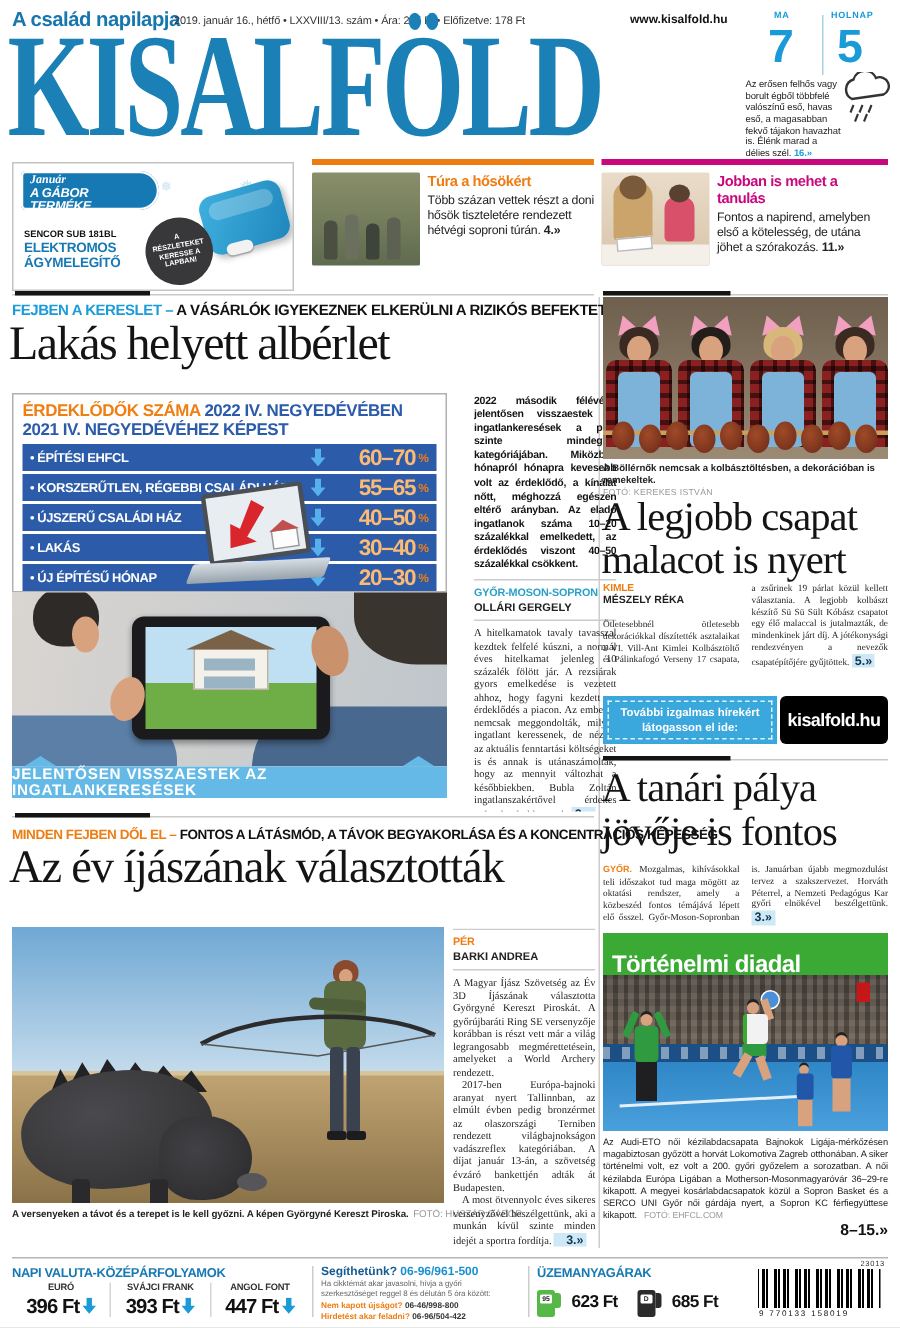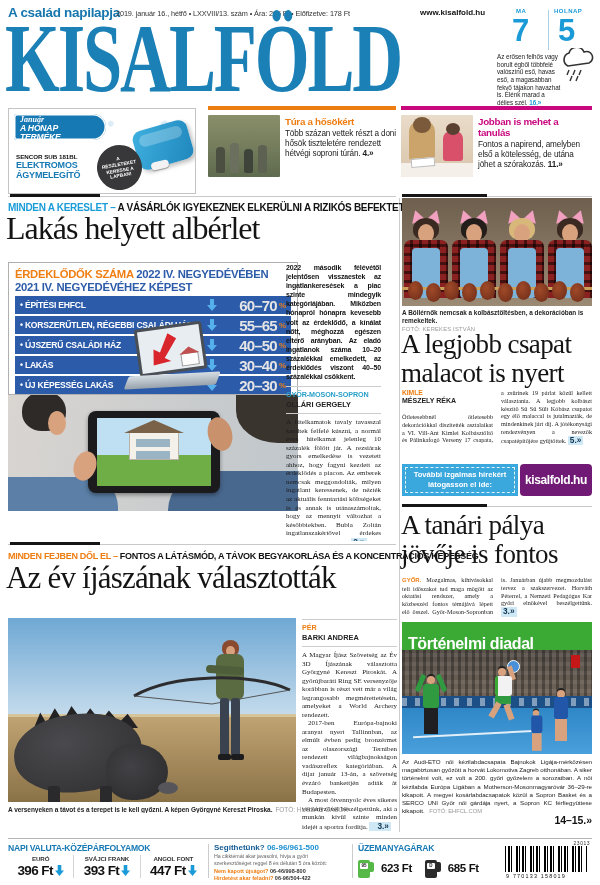--- a/index.html
+++ b/index.html
@@ -81,21 +81,21 @@
   
   .info{position:absolute;left:8px;top:262px;width:290px;height:133px;background:#fff;border:1px solid #b0b0b0;
         box-sizing:border-box;padding:5px 6px;overflow:hidden;}
   .info-title{font-size:11.3px;font-weight:800;letter-spacing:-.3px;line-height:1.12;}
   .it-o{color:#f07f13;} .it-b{color:#2b5ba9;}
   .irows{margin-top:3px;}
   .irow{height:18px;margin-bottom:2px;background:#2b5ba9;display:flex;align-items:center;color:#fff;padding:0 5px;}
   .irow .lbl{font-size:8.6px;font-weight:800;letter-spacing:-.25px;white-space:nowrap;}
   .irow .lbl:before{content:"• ";}
   .ival{margin-left:auto;display:flex;align-items:center;gap:2px;}
-  .ival .num{font-size:15px;font-weight:800;color:#e5e5e5;letter-spacing:-.8px;margin-left:20px;}
+  .ival .num{font-size:15px;font-weight:800;color:#fdba74;letter-spacing:-.8px;margin-left:20px;}
   .ival .pct{font-size:8px;font-weight:800;color:#f07f13;}
   .laptop{position:absolute;left:116px;top:62px;width:92px;height:64px;transform:rotate(-3deg);}
   .lt-scr{position:absolute;left:12px;top:0;width:62px;height:42px;background:#e8edf2;border:3px solid #4a4f55;border-radius:3px;transform:rotate(-5deg);}
   .lt-arrow{position:absolute;left:8px;top:3px;}
   .lt-house{position:absolute;right:4px;bottom:2px;width:16px;height:11px;background:#fdfdfd;border:1px solid #999;}
   .lt-house:before{content:"";position:absolute;left:-2px;top:-7px;border-left:10px solid transparent;border-right:10px solid transparent;border-bottom:7px solid #c05050;}
   .lt-kbd{position:absolute;left:0;bottom:2px;width:92px;height:13px;background:linear-gradient(#d6dde4,#98a2ab);transform:skewX(-24deg);border-radius:2px;}
 
   
   .photo-main{position:absolute;left:8px;top:395px;width:290px;height:116px;overflow:hidden;background:linear-gradient(100deg,#d9d5d1,#bfc6cb);}
@@ -110,21 +110,21 @@
   .pm-hou:before{content:"";position:absolute;left:-6px;top:-13px;border-left:30px solid transparent;border-right:30px solid transparent;border-bottom:13px solid #7a6248;}
   .pm-hou:after{content:"";position:absolute;left:6px;top:6px;width:34px;height:8px;background:#9ab4c4;box-shadow:0 12px 0 #9ab4c4;}
   .pm-hand-l{position:absolute;left:66px;top:56px;width:22px;height:30px;background:#d9a27e;border-radius:50%;transform:rotate(20deg);}
   .pm-hand-r{position:absolute;left:200px;top:22px;width:24px;height:34px;background:#c9916c;border-radius:50%;transform:rotate(-15deg);}
   .capbar{position:absolute;left:8px;top:511px;width:290px;height:21px;background:#64b9e6;display:flex;align-items:center;justify-content:center;}
   .capbar:before,.capbar:after{content:"";position:absolute;top:-7px;border-left:11px solid transparent;border-right:11px solid transparent;border-bottom:7px solid #64b9e6;}
   .capbar:before{left:8px;} .capbar:after{right:8px;}
   .capbar span{color:#fff;font-weight:800;font-size:10.2px;letter-spacing:.5px;}
 
   
-  .col1{position:absolute;left:286px;top:263px;width:95px;height:278px;overflow:hidden;}
+  .col1{position:absolute;left:316px;top:263px;width:95px;height:278px;overflow:hidden;}
   .col2{position:absolute;left:302px;top:619px;width:95px;height:214px;overflow:hidden;}
   .lead{font-size:7px;font-weight:700;line-height:1.3;text-align:justify;letter-spacing:-.15px;color:#111;}
   .byline{margin:5px 0 4px;border-top:1px solid #ccc;border-bottom:1px solid #ccc;padding:3px 0 4px;}
   .region{display:block;font-size:7.2px;font-weight:800;letter-spacing:-.1px;}
   .r-blue{color:#2aa0c8;} .r-orange{color:#ee7d11;}
   .author{display:block;font-size:7.4px;font-weight:700;color:#222;margin-top:1px;}
   .bodytx{font-family:"Liberation Serif",serif;font-size:7px;line-height:1.22;text-align:justify;color:#1c1c1c;}
   .para{display:block;}
   .ind{text-indent:6px;}
   .pageref{display:inline-block;background:#cfe8f6;color:#0f3550;font-weight:800;font-size:8.3px;
@@ -179,21 +179,21 @@
              column-count:2;column-gap:8px;}
   .byline3{margin-bottom:9px;}
   .byline3 .region{font-size:6.8px;}
   .byline3 .author{font-size:7px;}
   .smalltx{font-family:"Liberation Serif",serif;font-size:6.2px;line-height:1.26;text-align:justify;color:#1c1c1c;}
 
   .site-promo{position:absolute;left:402px;top:464px;width:190px;height:32px;display:flex;}
   .sp-left{flex:1;background:#3aa7dd;position:relative;display:flex;align-items:center;justify-content:center;}
   .sp-left:after{content:"";position:absolute;inset:3px;border:1px dashed rgba(255,255,255,.85);pointer-events:none;}
   .sp-left span{color:#fff;font-weight:800;font-size:7.6px;line-height:1.3;text-align:center;width:104px;}
-  .sp-right{width:72px;margin-left:2px;background:#701a75;border-radius:4px;display:flex;align-items:center;justify-content:center;}
+  .sp-right{width:72px;margin-left:2px;background:#000000;border-radius:4px;display:flex;align-items:center;justify-content:center;}
   .sp-right span{color:#fff;font-weight:800;font-size:12px;letter-spacing:-.4px;}
 
   .teacher-body{position:absolute;left:402px;top:576px;width:190px;height:46px;overflow:hidden;column-count:2;column-gap:8px;}
   .lead-in{font-family:"Liberation Sans",sans-serif;font-weight:800;color:#ee7d11;font-size:6px;}
 
   .gban{position:absolute;left:402px;top:622px;width:190px;height:44px;background:#3aaa35;display:flex;align-items:center;}
   .gban span{color:#fff;font-weight:800;font-size:16px;letter-spacing:-.4px;padding-left:6px;}
 
   
   .photo-hb{position:absolute;left:402px;top:650px;width:190px;height:104px;overflow:hidden;}
@@ -300,21 +300,21 @@
 
   <div class="adbox">
     <span class="sf sf1"></span>
     <span class="sf sf2"></span>
     <span class="sf sf3"></span>
     <span class="sf sf4"></span>
     <div class="blanket"></div>
     <div class="ctrl"></div>
     <div class="ad-ribbon">
       <span class="ad-month">Január</span>
-      <span class="ad-rtitle">A HÓNAP TERMÉKE</span>
+      <span class="ad-rtitle">A GÁBOR TERMÉKE</span>
     </div>
     <div class="ad-code">SENCOR SUB 181BL</div>
     <div class="ad-name">
       <span>ELEKTROMOS</span><br>
       <span>ÁGYMELEGÍTŐ</span>
     </div>
     <div class="ad-badge">A RÉSZLETEKET KERESSE A LAPBAN!</div>
   </div>
 
   <div class="teaser t1">
@@ -346,21 +346,21 @@
     </div>
   </div>
 
   <div class="rule" style="left:8px;top:196px;width:388px;"></div>
   <div class="ruleb" style="left:10px;top:194px;width:90px;"></div>
   <div class="rule" style="left:402px;top:196px;width:190px;"></div>
   <div class="ruleb" style="left:402px;top:194px;width:85px;"></div>
   <div class="vdiv"></div>
 
   <div class="kicker hm1">
-    <span class="hl-blue">MINDEN A KERESLET – </span><span>A VÁSÁRLÓK IGYEKEZNEK ELKERÜLNI A RIZIKÓS BEFEKTETÉSEKET</span>
+    <span class="hl-blue">FEJBEN A KERESLET – </span><span>A VÁSÁRLÓK IGYEKEZNEK ELKERÜLNI A RIZIKÓS BEFEKTETÉSEKET</span>
   </div>
   <div class="head1">Lakás helyett albérlet</div>
 
   <div class="info">
     <div class="info-title">
       <span class="it-o">ÉRDEKLŐDŐK SZÁMA </span><span class="it-b">2022 IV. NEGYEDÉVÉBEN 2021 IV. NEGYEDÉVÉHEZ KÉPEST</span>
     </div>
     <div class="irows">
       <div class="irow">
         <span class="lbl">ÉPÍTÉSI EHFCL</span>
@@ -396,21 +396,21 @@
         <span class="lbl">LAKÁS</span>
         <span class="ival">
             <svg width="10" height="12" viewBox="0 0 10 12">
               <path d="M5 12L0 6h3V0h4v6h3z" fill="#56b0ec"></path>
             </svg>
             <span class="num">30–40</span>
             <span class="pct">%</span>
           </span>
       </div>
       <div class="irow">
-        <span class="lbl">ÚJ KÉPESSÉG LAKÁS</span>
+        <span class="lbl">ÚJ ÉPÍTÉSŰ HÓNAP</span>
         <span class="ival">
             <svg width="10" height="12" viewBox="0 0 10 12">
               <path d="M5 12L0 6h3V0h4v6h3z" fill="#56b0ec"></path>
             </svg>
             <span class="num">20–30</span>
             <span class="pct">%</span>
           </span>
       </div>
     </div>
     <div class="laptop">
@@ -430,20 +430,23 @@
       <div class="pm-man"></div>
     <div class="pm-jeans-l"></div>
       <div class="pm-jeans-r"></div>
     <div class="pm-tab">
       <div class="pm-img">
           <div class="pm-hou"></div>
         </div>
     </div>
     <div class="pm-hand-l"></div>
       <div class="pm-hand-r"></div>
+  </div>
+  <div class="capbar">
+    <span>JELENTŐSEN VISSZAESTEK AZ INGATLANKERESÉSEK</span>
   </div>
 
   <div class="col1">
     <div class="lead">2022 második félévétől jelentősen visszaestek az ingatlankeresések a piac szinte mindegyik kategóriájában. Miközben hónapról hónapra kevesebb volt az érdeklődő, a kínálat nőtt, méghozzá egészen eltérő arányban. Az eladó ingatlanok száma 10–20 százalékkal emelkedett, az érdeklődés viszont 40–50 százalékkal csökkent.</div>
     <div class="byline">
       <span class="region r-blue">GYŐR-MOSON-SOPRON</span>
       <span class="author">OLLÁRI GERGELY</span>
     </div>
     <div class="bodytx">
       <span>A hitelkamatok tavaly tavasszal kezdtek felfelé kúszni, a normál éves hitelkamat jelenleg 10 százalék fölött jár. A rezsiárak gyors emelkedése is vezetett ahhoz, hogy fagyni kezdett az érdeklődés a piacon. Az emberek nemcsak meggondolták, milyen ingatlant keressenek, de nézték az aktuális fenntartási költségeket is és annak is utánaszámoltak, hogy az mennyit változhat a későbbiekben. Bubla Zoltán ingatlanszakértővel érdekes számokra bukkantunk. </span><span class="pageref">2.»</span>
@@ -614,21 +617,21 @@
     </div>
     <div class="pl def2">
       <div class="hair"></div>
         <div class="head"></div>
         <div class="d-body"></div>
         <div class="d-legs"></div>
     </div>
   </div>
   <div class="hb-caption">
     <span>Az Audi-ETO női kézilabdacsapata Bajnokok Ligája-mérkőzésen magabiztosan győzött a horvát Lokomotiva Zagreb otthonában. A siker történelmi volt, ez volt a 200. győri győzelem a sorozatban. A női kézilabda Európa Ligában a Motherson-Mosonmagyaróvár 36–29-re kikapott. A megyei kosárlabdacsapatok közül a Sopron Basket és a SERCO UNI Győr női gárdája nyert, a Sopron KC férfiegyüttese kikapott. </span><span class="cap-credit">FOTÓ: EHFCL.COM</span>
-    <span class="hb-page">14–15.»</span>
+    <span class="hb-page">8–15.»</span>
   </div>
 
   <div class="f-rule"></div>
   <div class="f-div" style="left:208px;"></div>
   <div class="f-div" style="left:352px;"></div>
 
   <div class="f-cur">
     <div class="f-title">NAPI VALUTA-KÖZÉPÁRFOLYAMOK</div>
     <div class="f-items">
       <div class="f-item">

